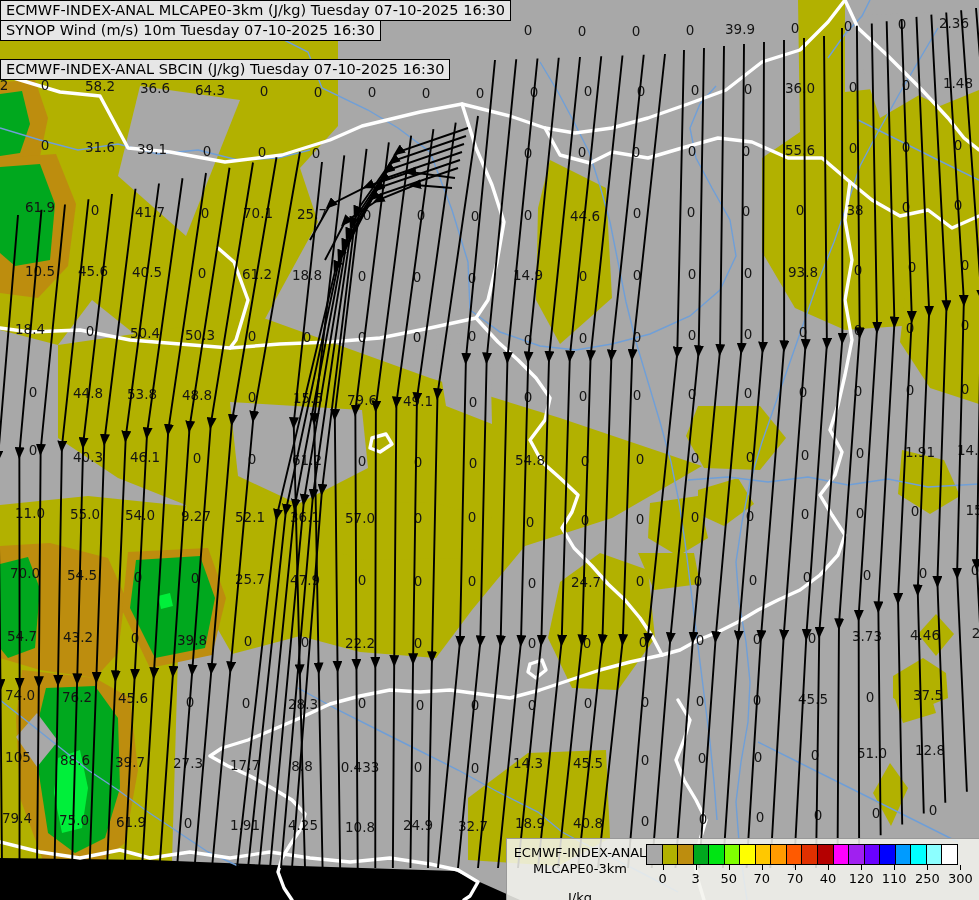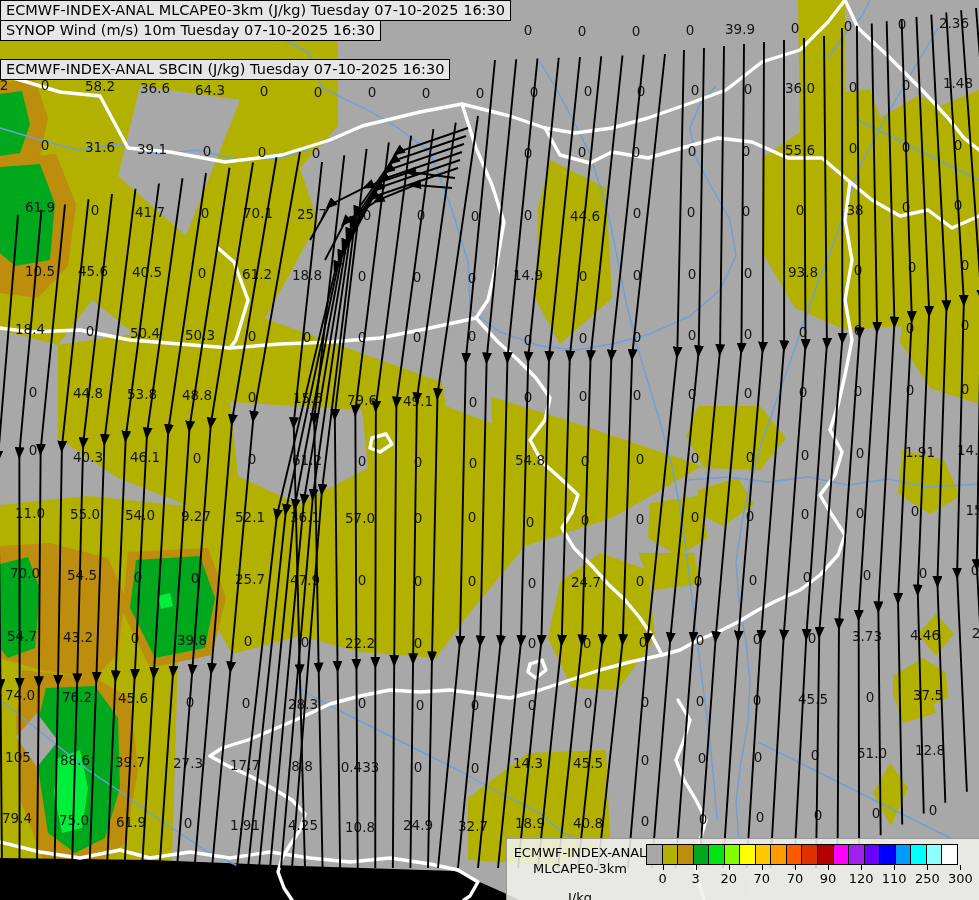--- a/index.html
+++ b/index.html
@@ -425,24 +425,24 @@
         <span class="sw" style="background: rgb(106, 0, 255);"></span>
         <span class="sw" style="background: rgb(0, 0, 255);"></span>
         <span class="sw" style="background: rgb(0, 155, 255);"></span>
         <span class="sw" style="background: rgb(0, 255, 255);"></span>
         <span class="sw" style="background: rgb(140, 255, 255);"></span>
         <span class="sw" style="background: rgb(255, 255, 255);"></span>
       </div>
     <div class="leg-values" id="legend-values">
         <span class="lv">0</span>
         <span class="lv">3</span>
-        <span class="lv">20</span>
+        <span class="lv">50</span>
         <span class="lv">70</span>
         <span class="lv">70</span>
-        <span class="lv">90</span>
+        <span class="lv">40</span>
         <span class="lv">120</span>
         <span class="lv">110</span>
         <span class="lv">250</span>
         <span class="lv">300</span>
       </div>
   </div>
 
 </div>
 
 </body></html>

